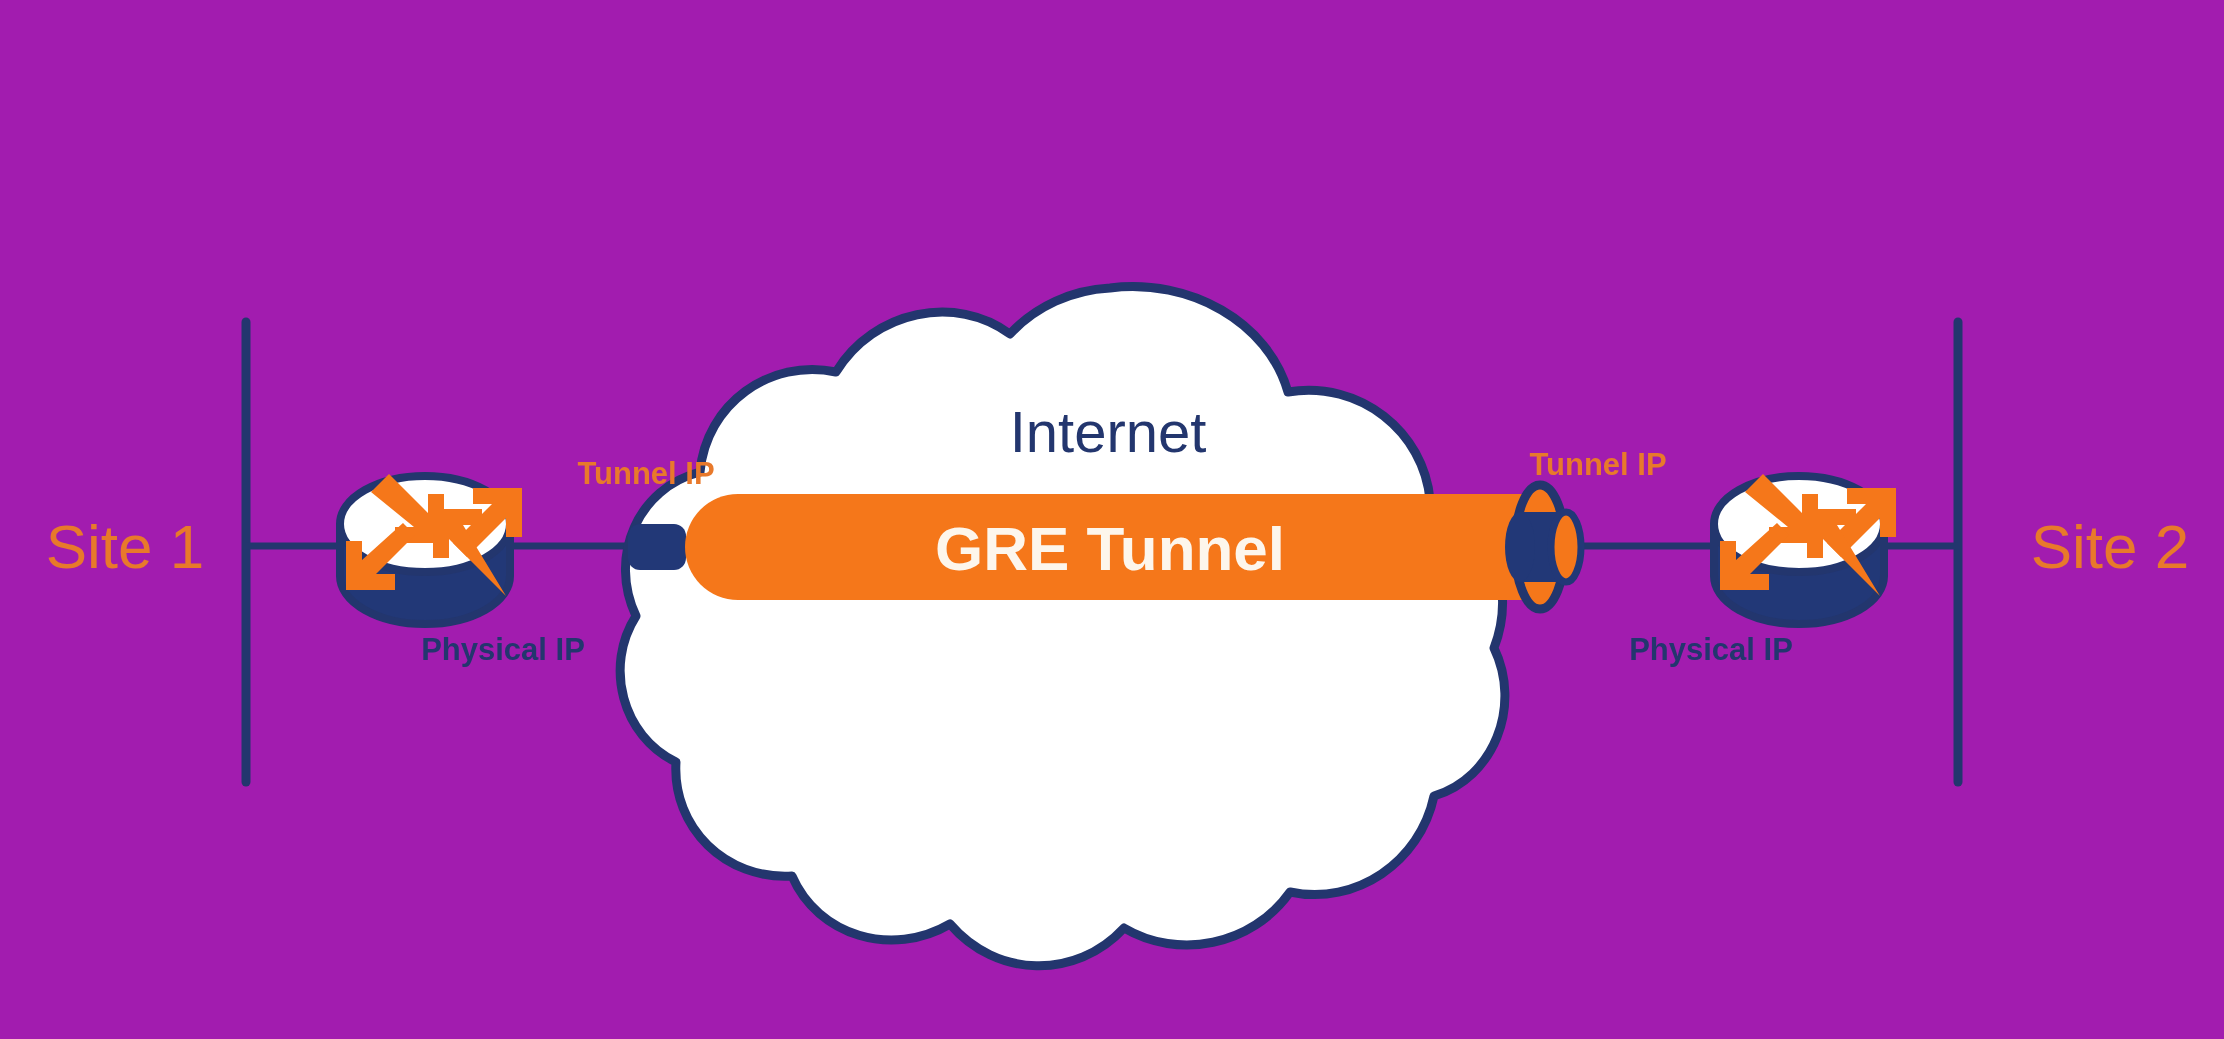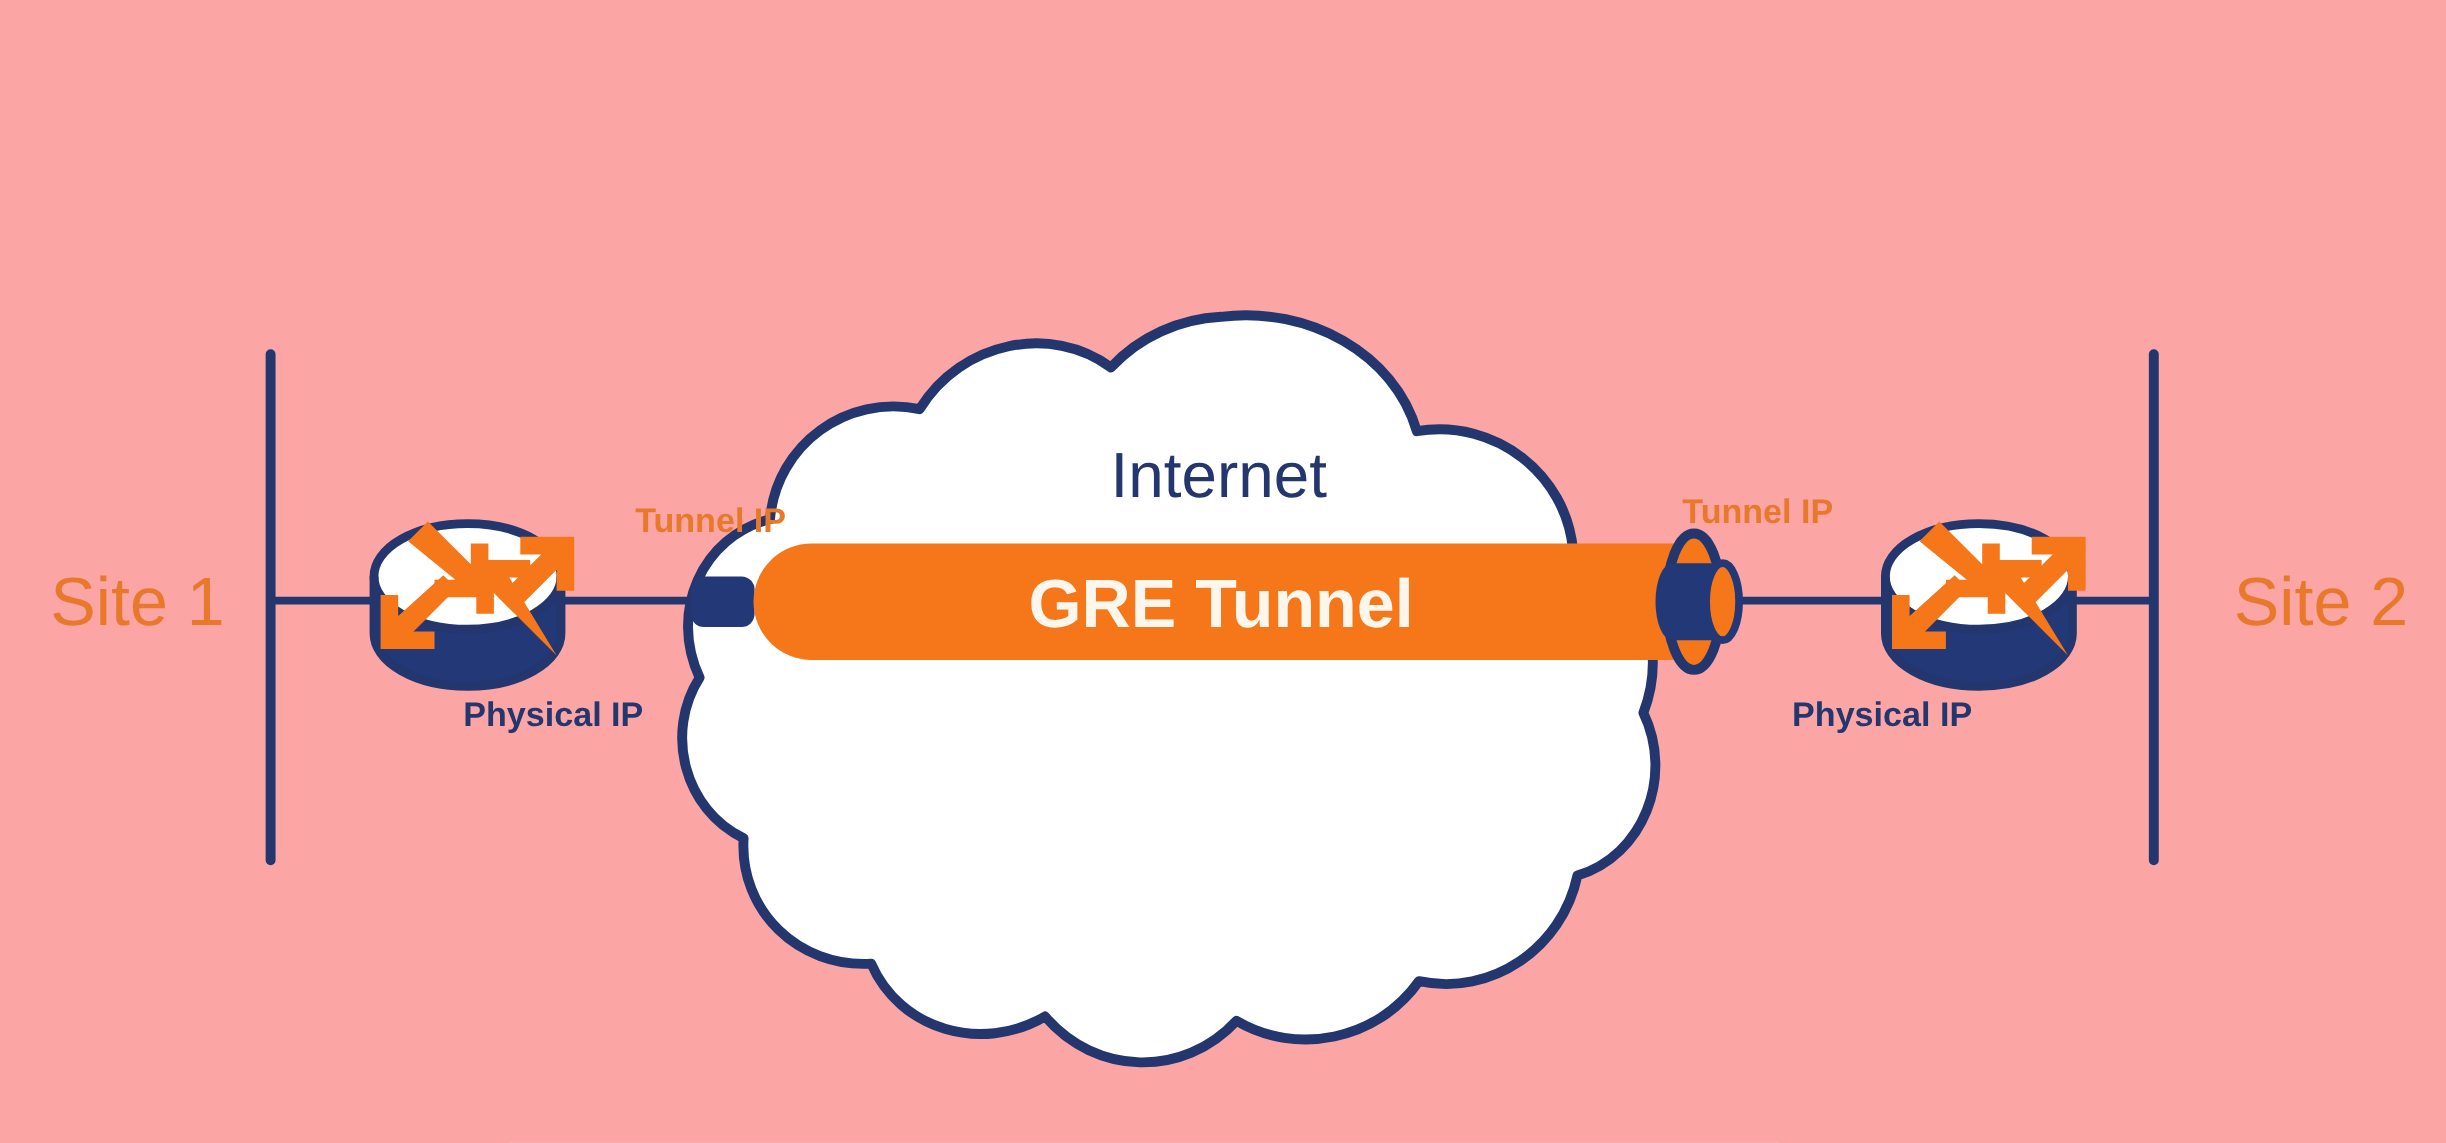--- a/index.html
+++ b/index.html
@@ -11,21 +11,21 @@
   body {
     width: 2224px;
     height: 1039px;
     font-family: "Liberation Sans", sans-serif;
     overflow: hidden;
   }
   #diagram-root {
     position: relative;
     width: 2224px;
     height: 1039px;
-    background: #fca5a5;
+    background: #a21caf;
   }
   svg.canvas {
     position: absolute;
     top: 0;
     left: 0;
     width: 2224px;
     height: 1039px;
     display: block;
   }
   .txt-site {

